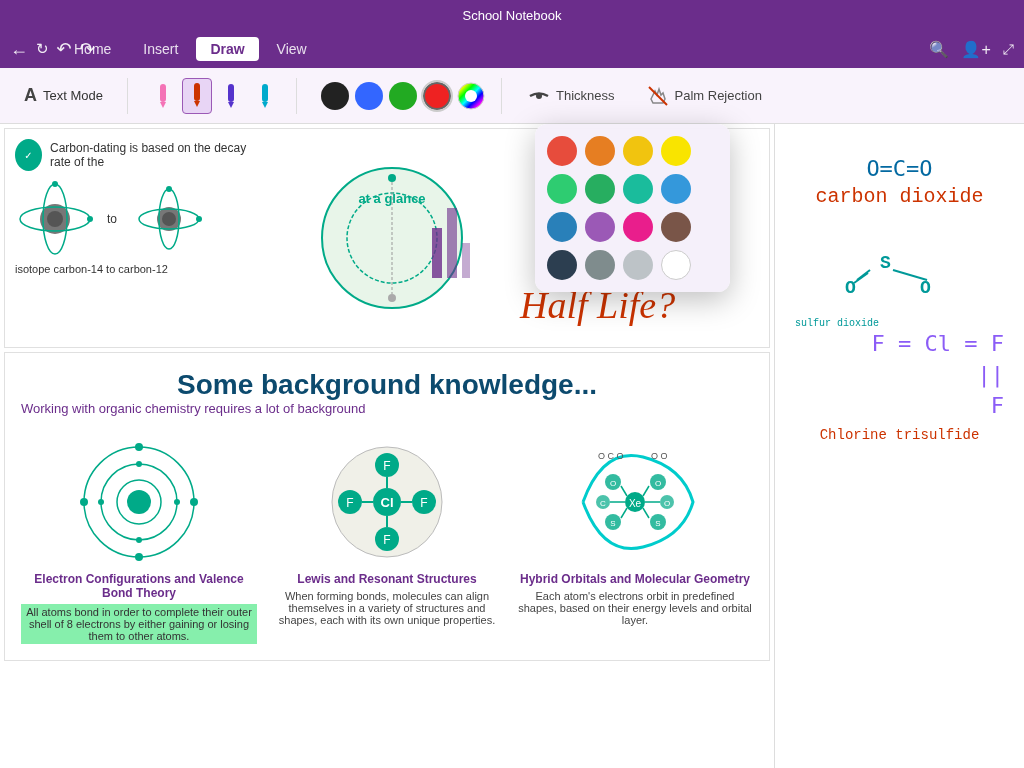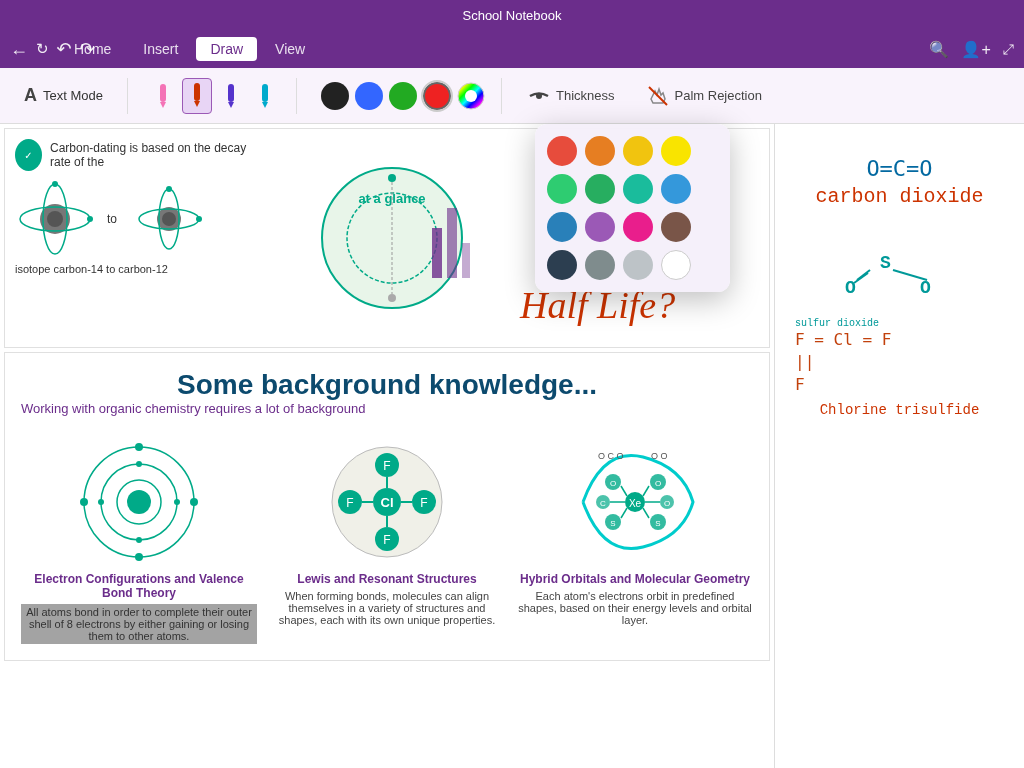--- a/index.html
+++ b/index.html
@@ -45,21 +45,21 @@
       font-size: 14px;
       padding: 4px 14px;
       border-radius: 4px;
       cursor: pointer;
       border: none;
       background: transparent;
     }
     .tab-btn.active {
       background: white;
       color: #6b2d8b;
-      font-weight: 400;
+      font-weight: 700;
     }
     .nav-icon {
       color: white;
       font-size: 18px;
       cursor: pointer;
       opacity: 0.9;
     }
 
     
     #toolbar {
@@ -232,21 +232,21 @@
       font-size: 12px;
       font-weight: bold;
       color: #6b2d8b;
       margin-bottom: 4px;
     }
     .card-desc {
       font-size: 11px;
       color: #444;
     }
     .card-highlight {
-      background: #a3a3a3;
+      background: #86efac;
       padding: 2px;
       font-size: 11px;
       color: #333;
     }
 
     
     #color-picker {
       position: absolute;
       top: 124px;
       left: 535px;
@@ -566,21 +566,21 @@
     <svg width="210" height="80" viewBox="0 0 210 80" style="display:block; margin:0 auto;">
       <text x="85" y="30" font-size="18" fill="#009999" font-weight="bold">S</text>
       <text x="50" y="55" font-size="18" fill="#009999" font-weight="bold">O</text>
       <text x="125" y="55" font-size="18" fill="#009999" font-weight="bold">O</text>
       <line x1="75" y1="32" x2="62" y2="42" stroke="#009999" stroke-width="2"></line>
       <line x1="98" y1="32" x2="132" y2="42" stroke="#009999" stroke-width="2"></line>
       <line x1="73" y1="35" x2="59" y2="45" stroke="#009999" stroke-width="2"></line>
     </svg>
     <div class="chem-name2">sulfur dioxide</div>
 
-    <div style="font-family:monospace;font-size:16px;color:#c2410c;text-align:left;line-height:1.4;">
+    <div style="font-family:monospace;font-size:22px;color:#8b5cf6;text-align:right;line-height:1.4;">
       <div>F = Cl = F</div>
       <div>   ||</div>
       <div>   F</div>
     </div>
     <div class="chem-name3" style="margin-top:6px;">Chlorine trisulfide</div>
   </div>
 </div>
 
 <div id="color-picker">
   <div class="cp-dot" style="background:#e74c3c;"></div>

